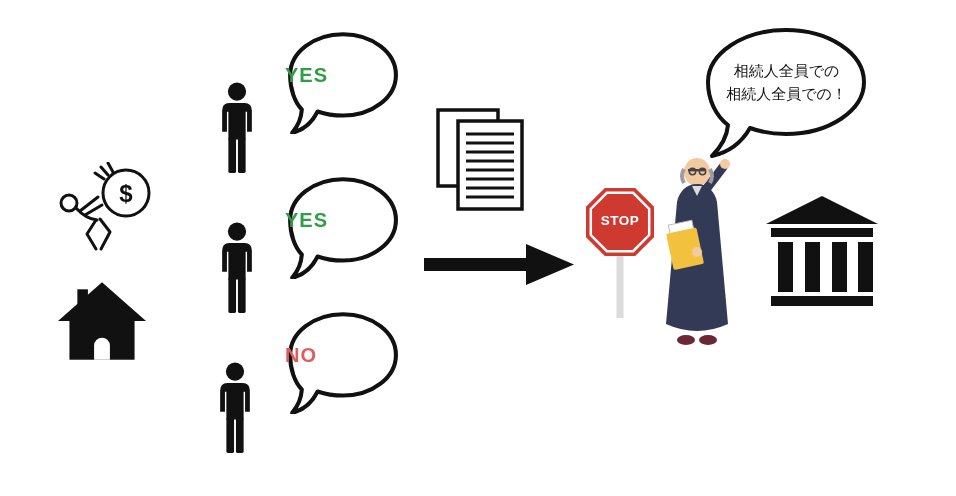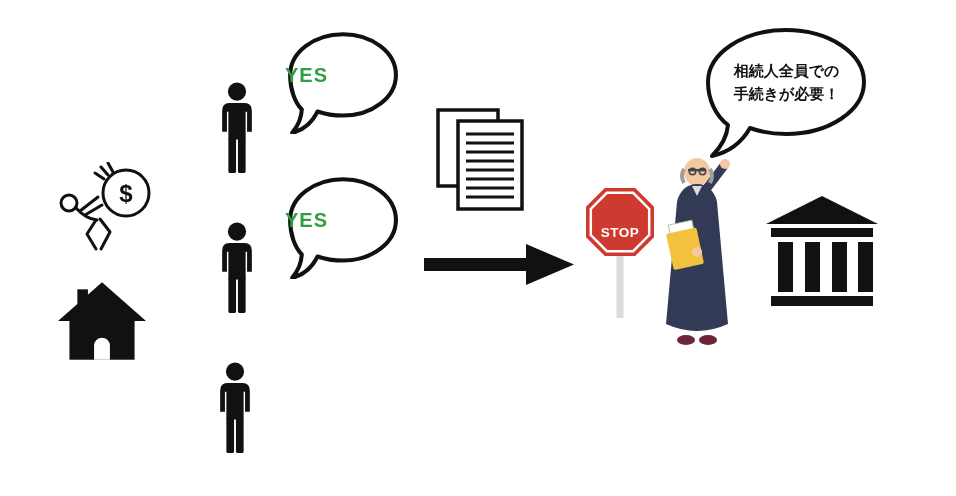--- a/index.html
+++ b/index.html
@@ -25,38 +25,37 @@
     padding-left: 3px;
     box-sizing: border-box;
   }
   .jp-label {
     position: absolute;
     top: 33px;
     left: 0;
     width: 100%;
     text-align: center;
     font-size: 15px;
-    font-weight: 700;
+    font-weight: 400;
     line-height: 23px;
     color: #111111;
     padding-left: 5px;
     box-sizing: border-box;
   }
   .jp-label span { display: block; }
   .stop-label {
     position: absolute;
     top: 27px;
     left: 0;
     width: 72px;
     text-align: center;
     color: #ffffff;
     font-weight: bold;
     font-size: 13.5px;
     letter-spacing: 0.5px;
-    margin-top: 12px;
   }
   .dollar-text {
     font-family: "Liberation Sans", sans-serif;
     font-weight: bold;
     font-size: 24px;
   }
 </style>
 </head>
 <body>
 
@@ -121,20 +120,26 @@
 
   <div class="abs" style="left:212px; top:360px; width:46px; height:96px;">
     <svg viewBox="0 0 48 96">
       <circle cx="24" cy="10" r="9.5" fill="#111111"></circle>
       <path d="M16 22 H32 Q39.5 22 39.5 30 V52 H34.5 V31 H33 V60 H15 V31 H13.5 V52 H8.5 V30 Q8.5 22 16 22 Z" fill="#111111"></path>
       <rect x="15" y="58" width="8" height="37" rx="2" fill="#111111"></rect>
       <rect x="25" y="58" width="8" height="37" rx="2" fill="#111111"></rect>
     </svg>
   </div>
 
+  <div class="abs" style="left:282px; top:310px; width:118px; height:104px;">
+    <svg viewBox="0 0 116 102">
+      <path d="M60 4 C88.7 4 112 21.9 112 44 C112 66.1 88.7 84 60 84 C51 84 42.5 82.6 35 80 C30 90 22 98 10 101 C16 94 19 87 19.5 78 C12.5 71 8 58 8 44 C8 21.9 31.3 4 60 4 Z" fill="#ffffff" stroke="#111111" stroke-width="4" stroke-linejoin="round"></path>
+    </svg>
+    <span class="bubble-label" style="color: rgb(224, 92, 92);">NO</span>
+  </div>
 
   <div class="abs" style="left:436px; top:108px; width:98px; height:103px;">
     <svg viewBox="0 0 98 103">
       <g fill="#ffffff" stroke="#111111" stroke-width="3.5">
         <rect x="2" y="2" width="60" height="76"></rect>
         <rect x="22" y="13" width="64" height="88"></rect>
       </g>
       <g stroke="#111111" stroke-width="3">
         <line x1="30" y1="26" x2="78" y2="26"></line>
         <line x1="30" y1="35" x2="78" y2="35"></line>
@@ -184,21 +189,21 @@
       <circle cx="51" cy="102" r="5" fill="#f3c9a2"></circle>
     </svg>
   </div>
 
   <div class="abs" style="left:698px; top:26px; width:172px; height:134px;">
     <svg viewBox="0 0 172 134">
       <path d="M88 4 C131 4 166 27.3 166 56 C166 84.7 131 108 88 108 C75 108 63 106 52 102 C44 116 32 126 14 130 C24 120 29 111 30 99 C18 90 10 74 10 56 C10 27.3 45 4 88 4 Z" fill="#ffffff" stroke="#111111" stroke-width="4" stroke-linejoin="round"></path>
     </svg>
     <div class="jp-label">
       <span>相続人全員での</span>
-      <span>手続きが必要！</span>
+      <span>相続人全員での！</span>
     </div>
   </div>
 
   <div class="abs" style="left:764px; top:194px; width:116px; height:114px;">
     <svg viewBox="0 0 116 114">
       <polygon points="58,2 114,30 2,30" fill="#111111"></polygon>
       <rect x="7" y="34" width="102" height="9" fill="#111111"></rect>
       <rect x="14" y="48" width="15" height="50" fill="#111111"></rect>
       <rect x="41" y="48" width="15" height="50" fill="#111111"></rect>
       <rect x="68" y="48" width="15" height="50" fill="#111111"></rect>

